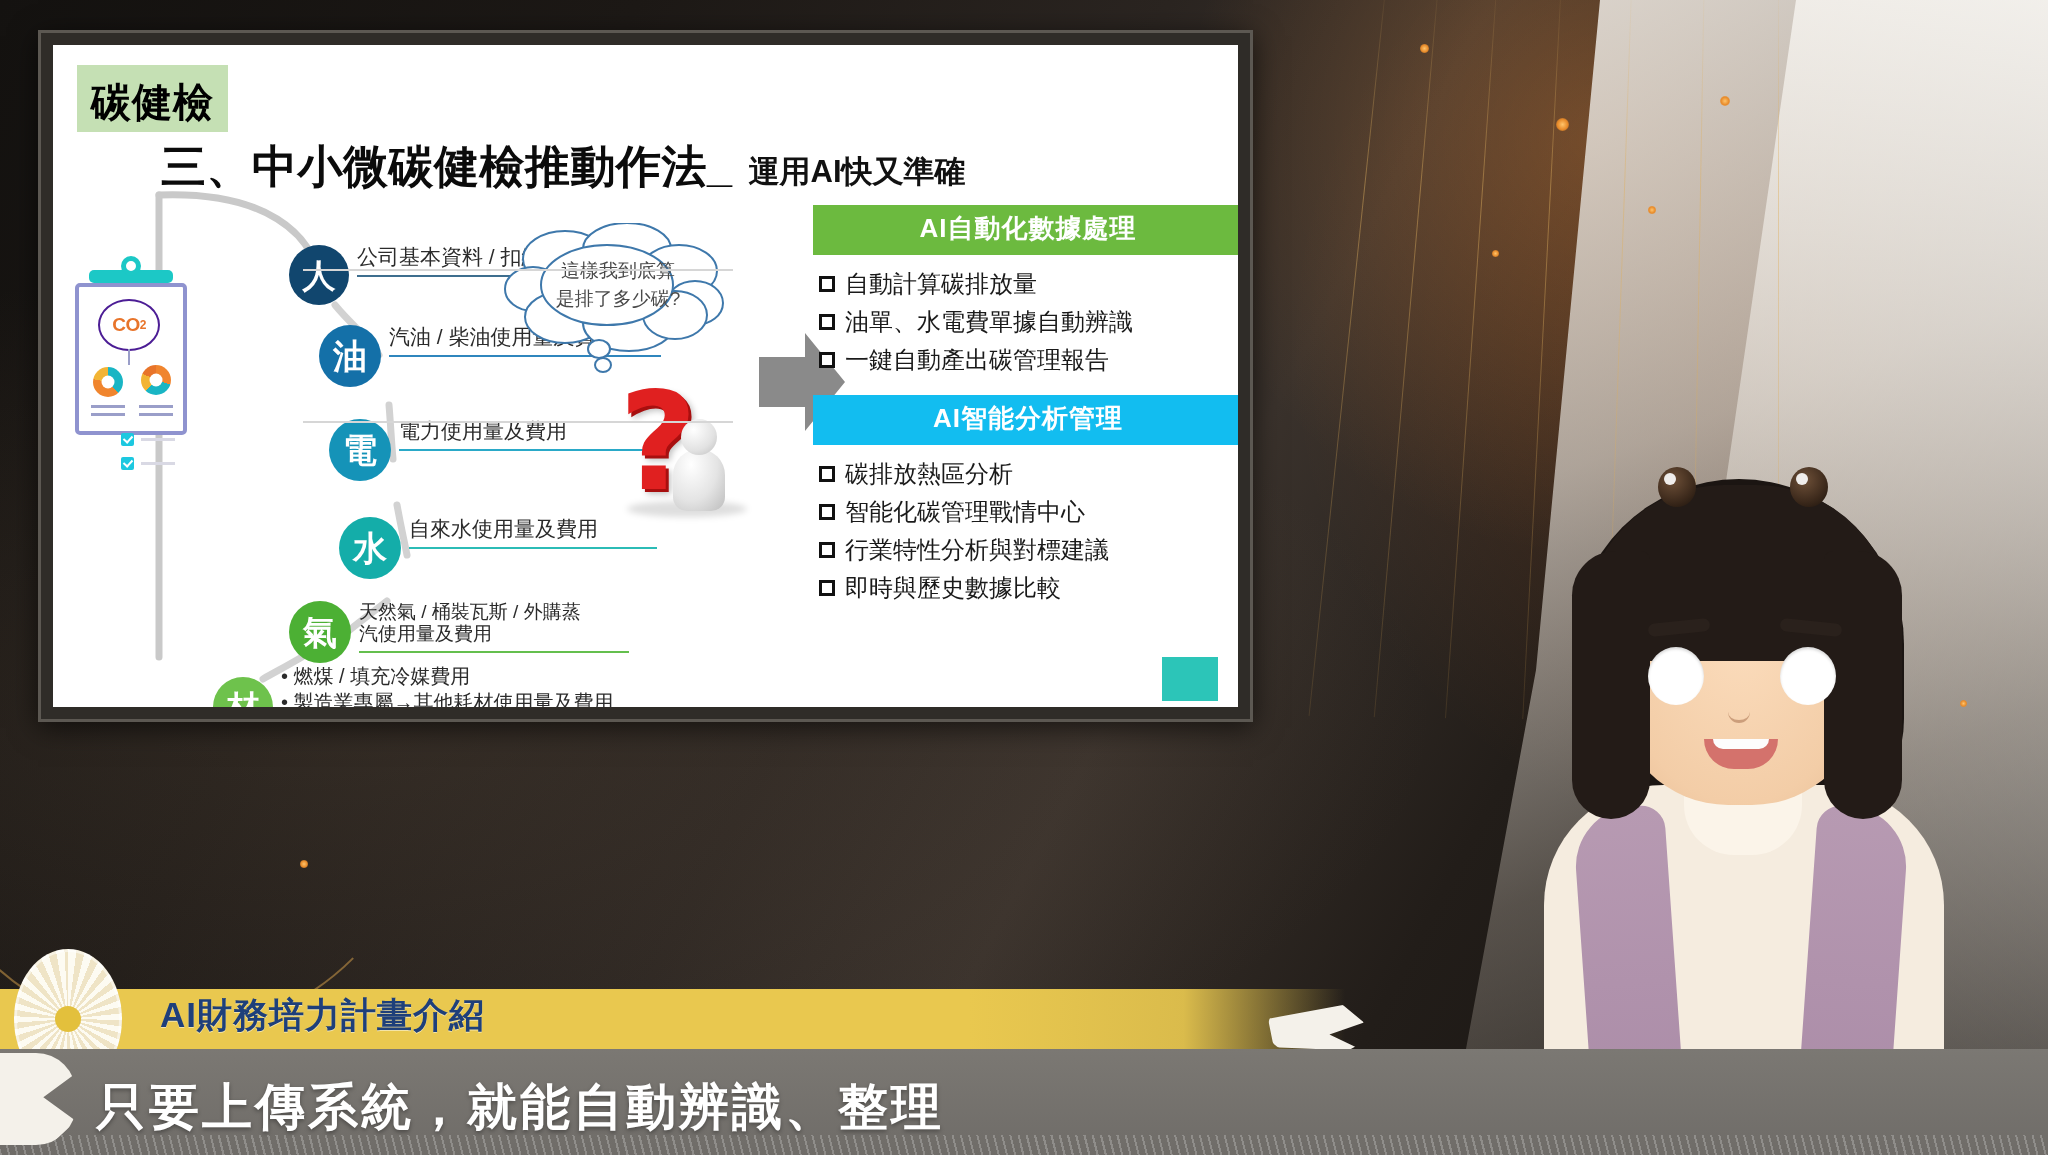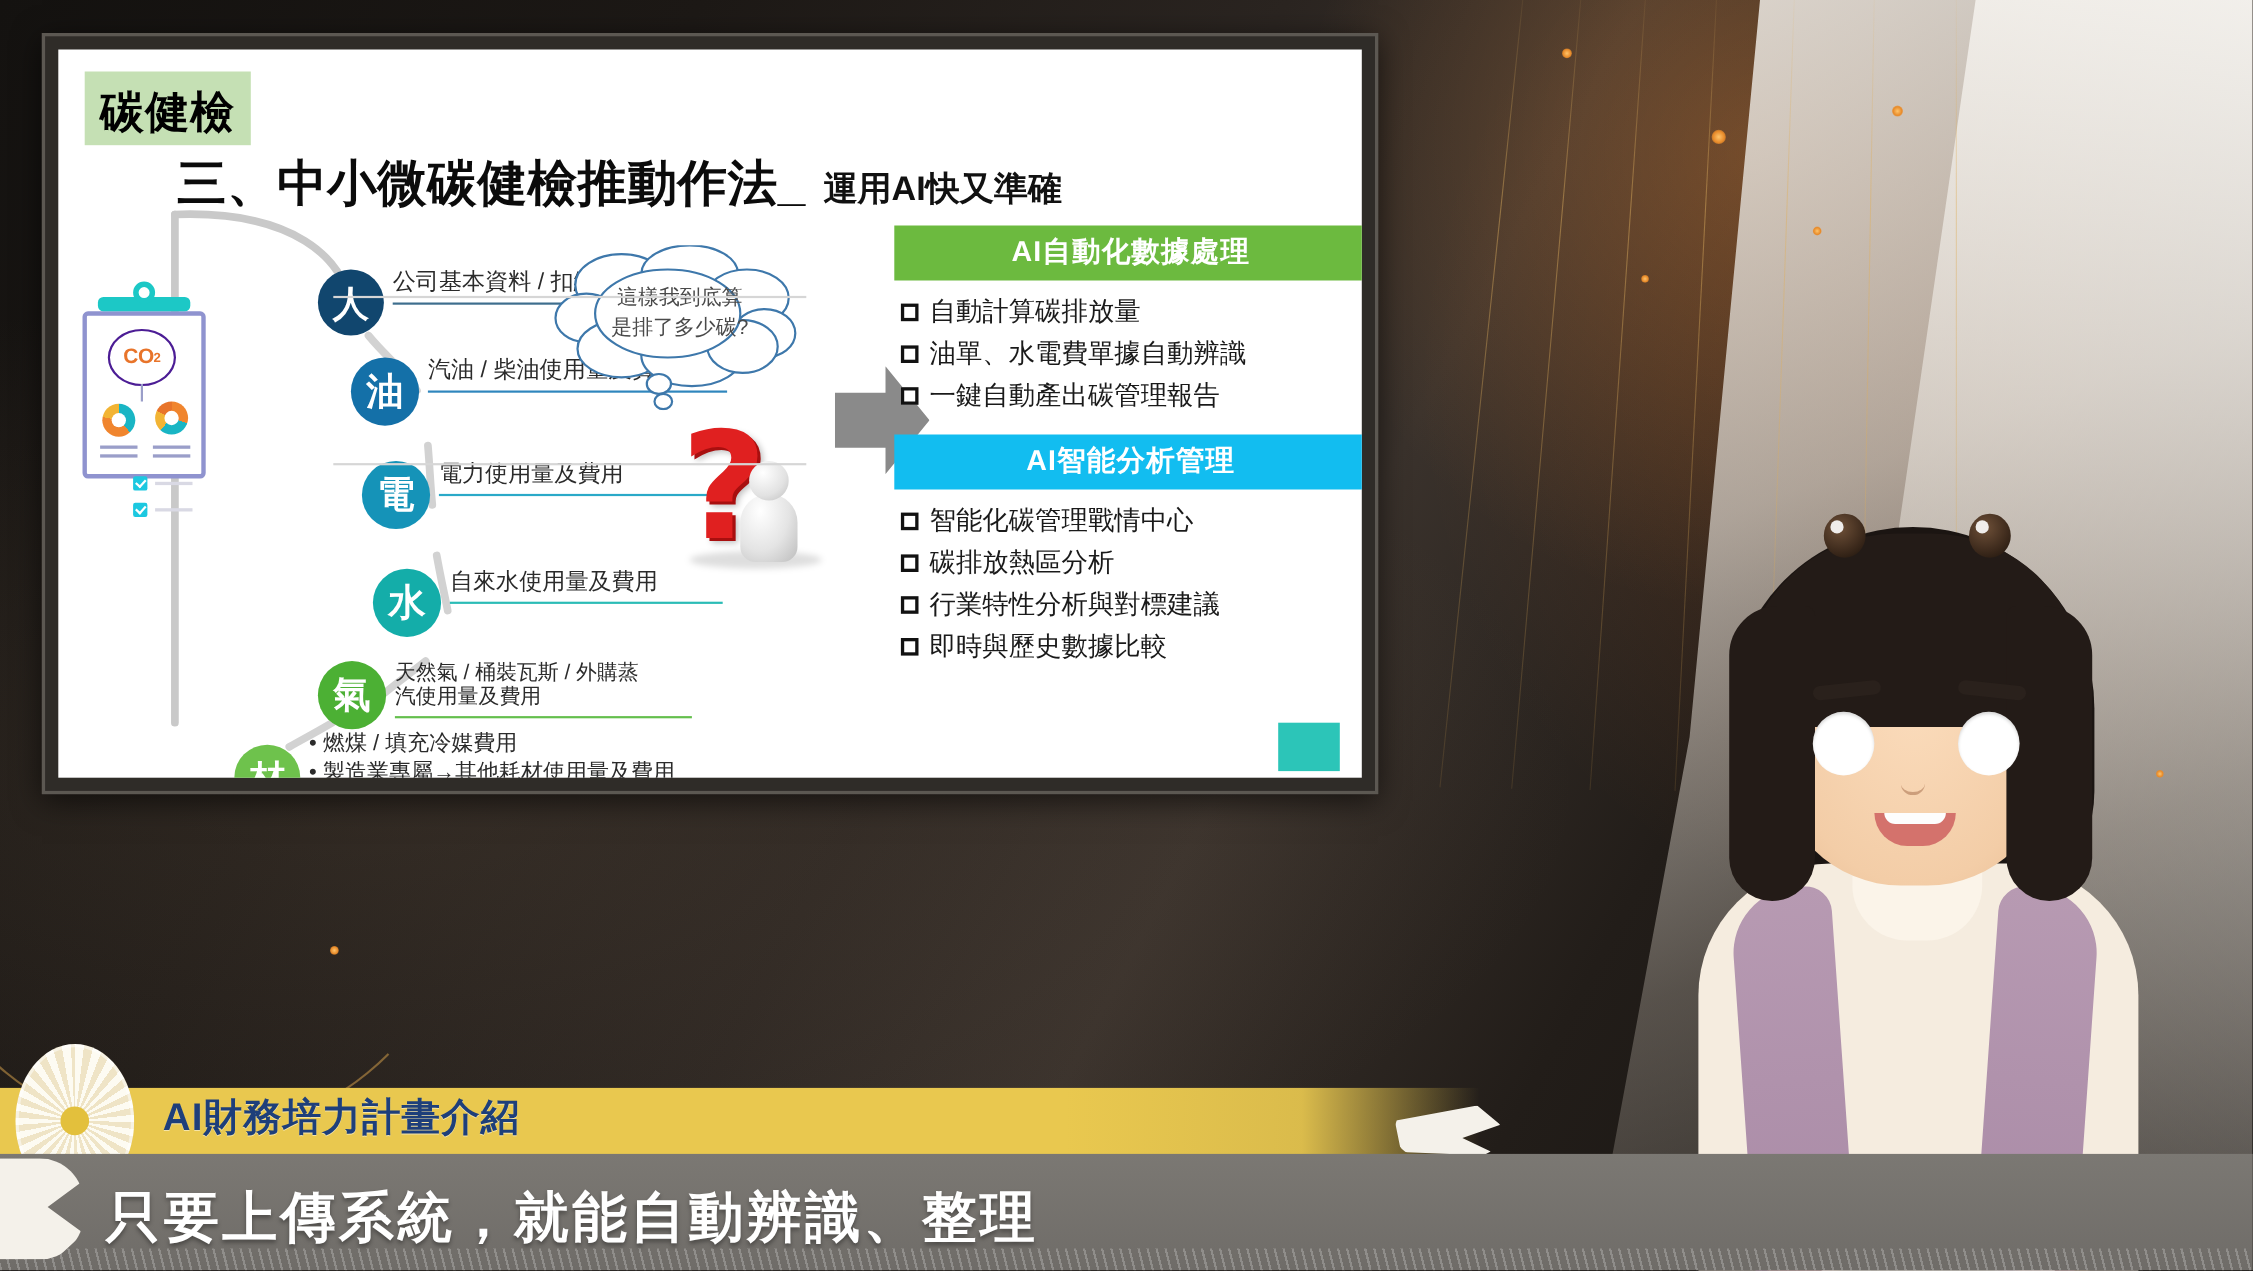--- a/index.html
+++ b/index.html
@@ -318,21 +318,21 @@
     background:
       radial-gradient(circle at 12% 120%, rgba(255,255,255,.30) 0 12px, transparent 13px),
       radial-gradient(circle at 26% 120%, rgba(255,255,255,.30) 0 12px, transparent 13px),
       radial-gradient(circle at 40% 120%, rgba(255,255,255,.30) 0 12px, transparent 13px),
       radial-gradient(circle at 54% 120%, rgba(255,255,255,.30) 0 12px, transparent 13px),
       radial-gradient(circle at 68% 120%, rgba(255,255,255,.30) 0 12px, transparent 13px),
       radial-gradient(circle at 82% 120%, rgba(255,255,255,.30) 0 12px, transparent 13px);
     opacity: .55;
   }
   #banner-title {
-    position: absolute; left: 148px; bottom: 116px;
+    position: absolute; left: 160px; bottom: 116px;
     font-size: 35px; font-weight: 700; color: #1e3f7a; letter-spacing: 1px;
     text-shadow: 0 1px 0 rgba(255,255,255,.5);
   }
   #rosette {
     position: absolute; left: 14px; bottom: 66px; width: 108px; height: 140px;
     border-radius: 50%;
     background:
       repeating-conic-gradient(from 0deg, #fdfbf2 0deg 7deg, #efe4c6 7deg 14deg),
       #fdfbf2;
     box-shadow: 0 0 0 3px rgba(255,255,255,.5) inset;
@@ -530,25 +530,25 @@
           <div class="sec-item">
             <span class="cbox"></span>
             <span>一鍵自動產出碳管理報告</span>
           </div>
         </div>
 
         <div class="sec-head" style="background:#12bdf0;">AI智能分析管理</div>
         <div class="sec-list">
           <div class="sec-item">
             <span class="cbox"></span>
-            <span>智能化碳管理戰情中心</span>
+            <span>碳排放熱區分析</span>
           </div>
           <div class="sec-item">
             <span class="cbox"></span>
-            <span>碳排放熱區分析</span>
+            <span>智能化碳管理戰情中心</span>
           </div>
           <div class="sec-item">
             <span class="cbox"></span>
             <span>行業特性分析與對標建議</span>
           </div>
           <div class="sec-item">
             <span class="cbox"></span>
             <span>即時與歷史數據比較</span>
           </div>
         </div>

